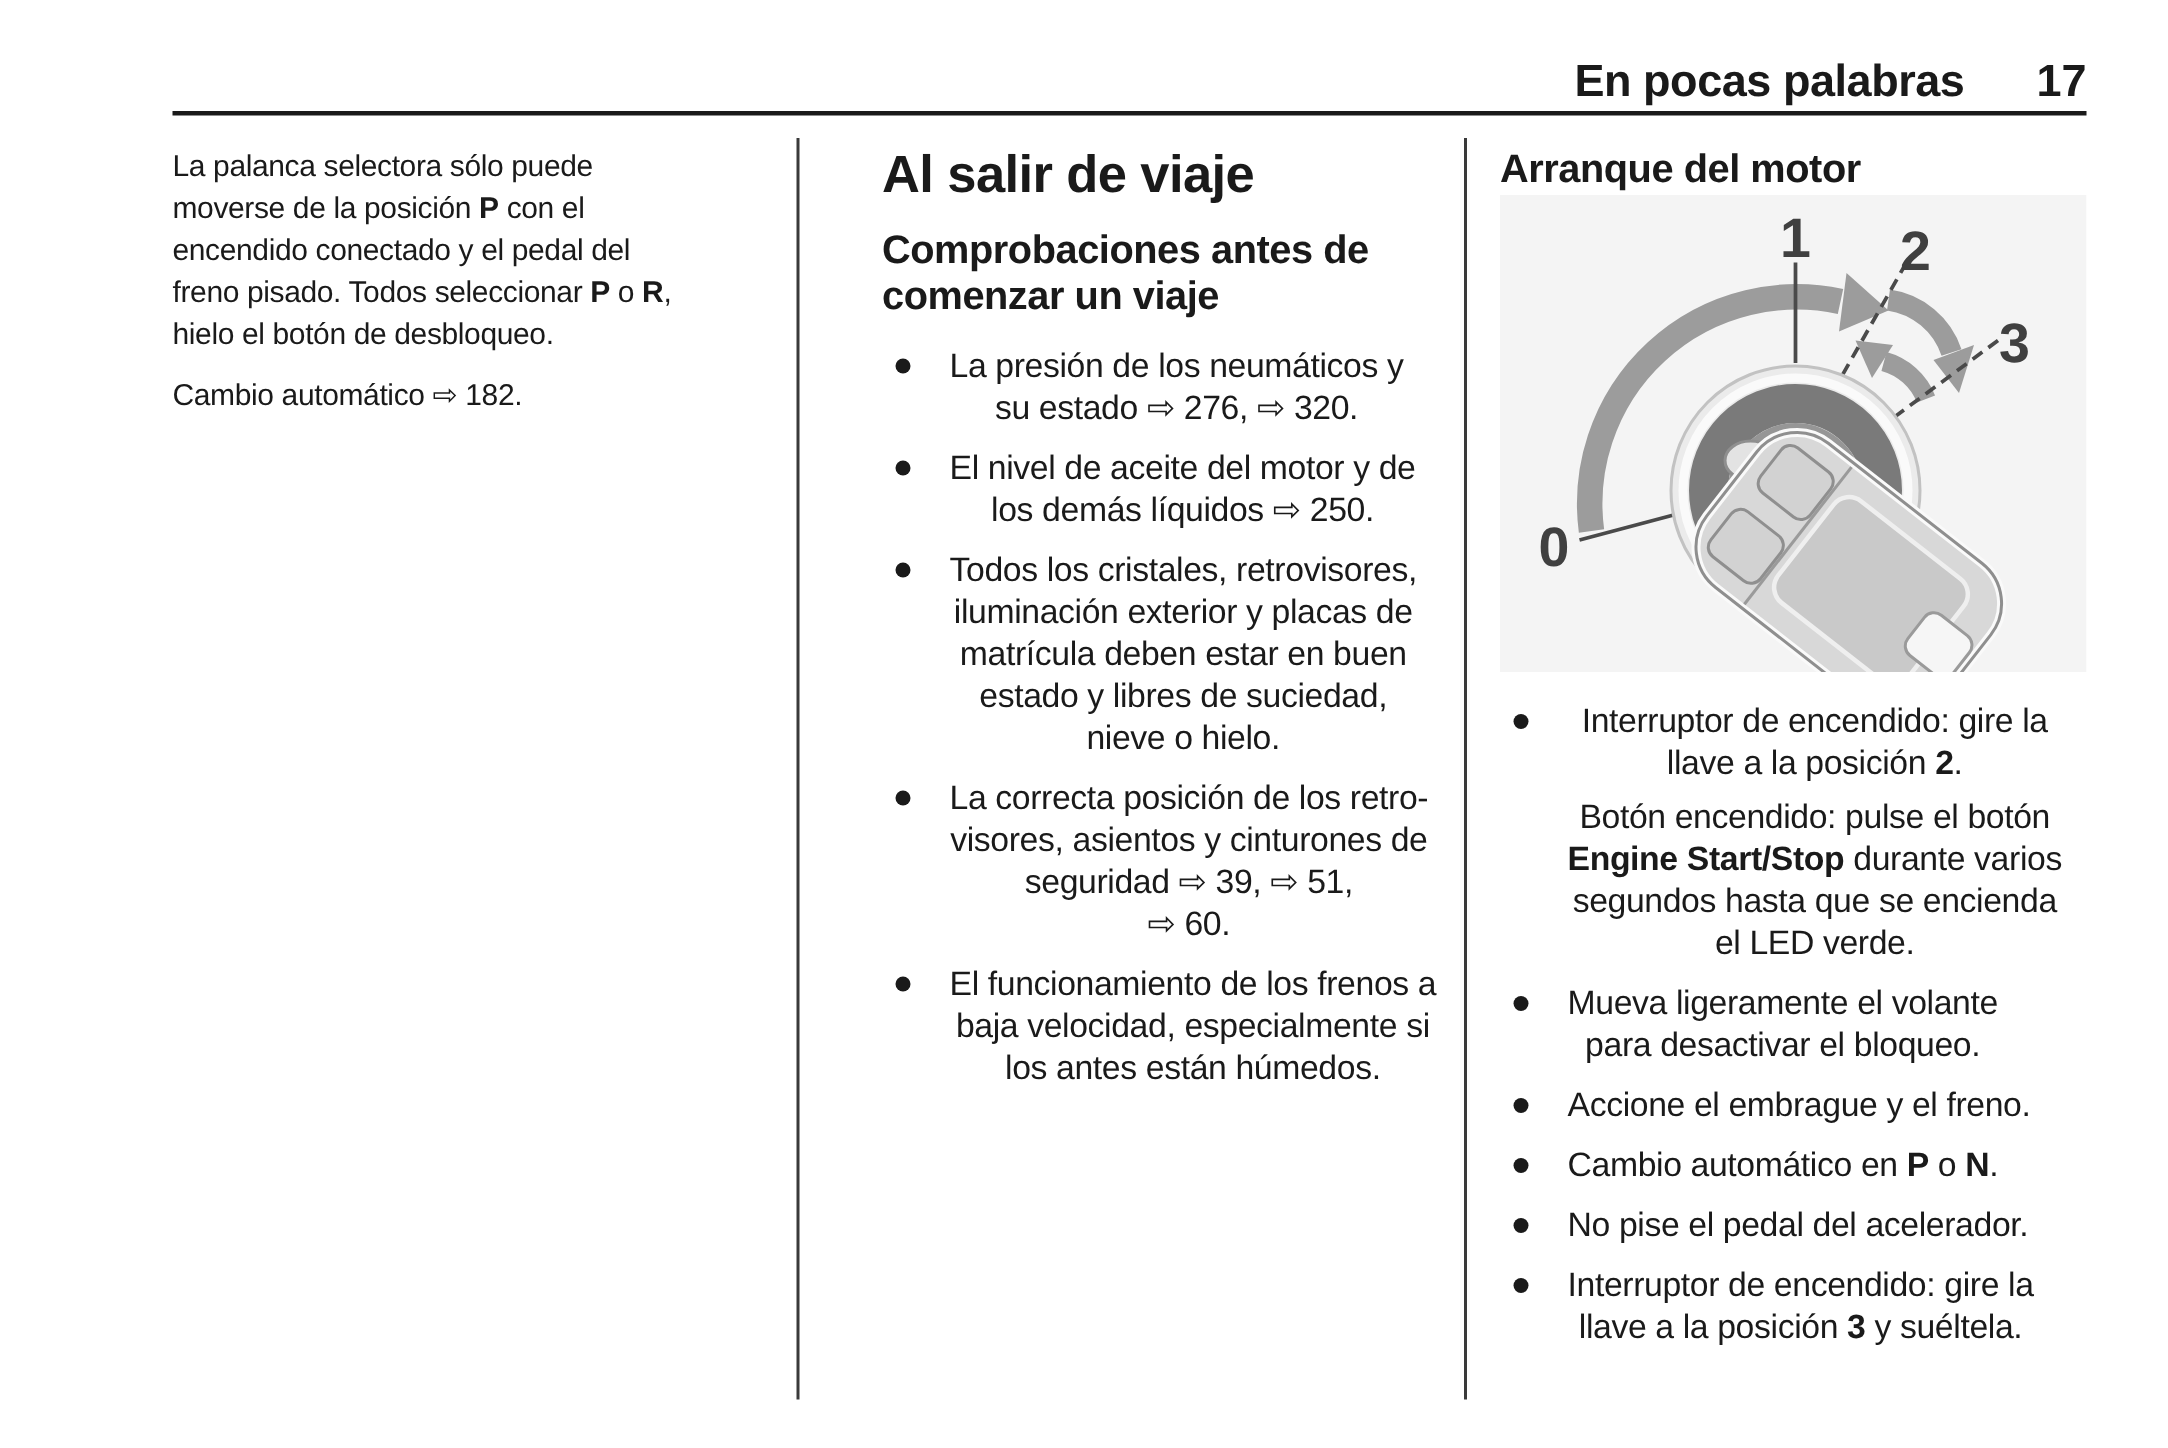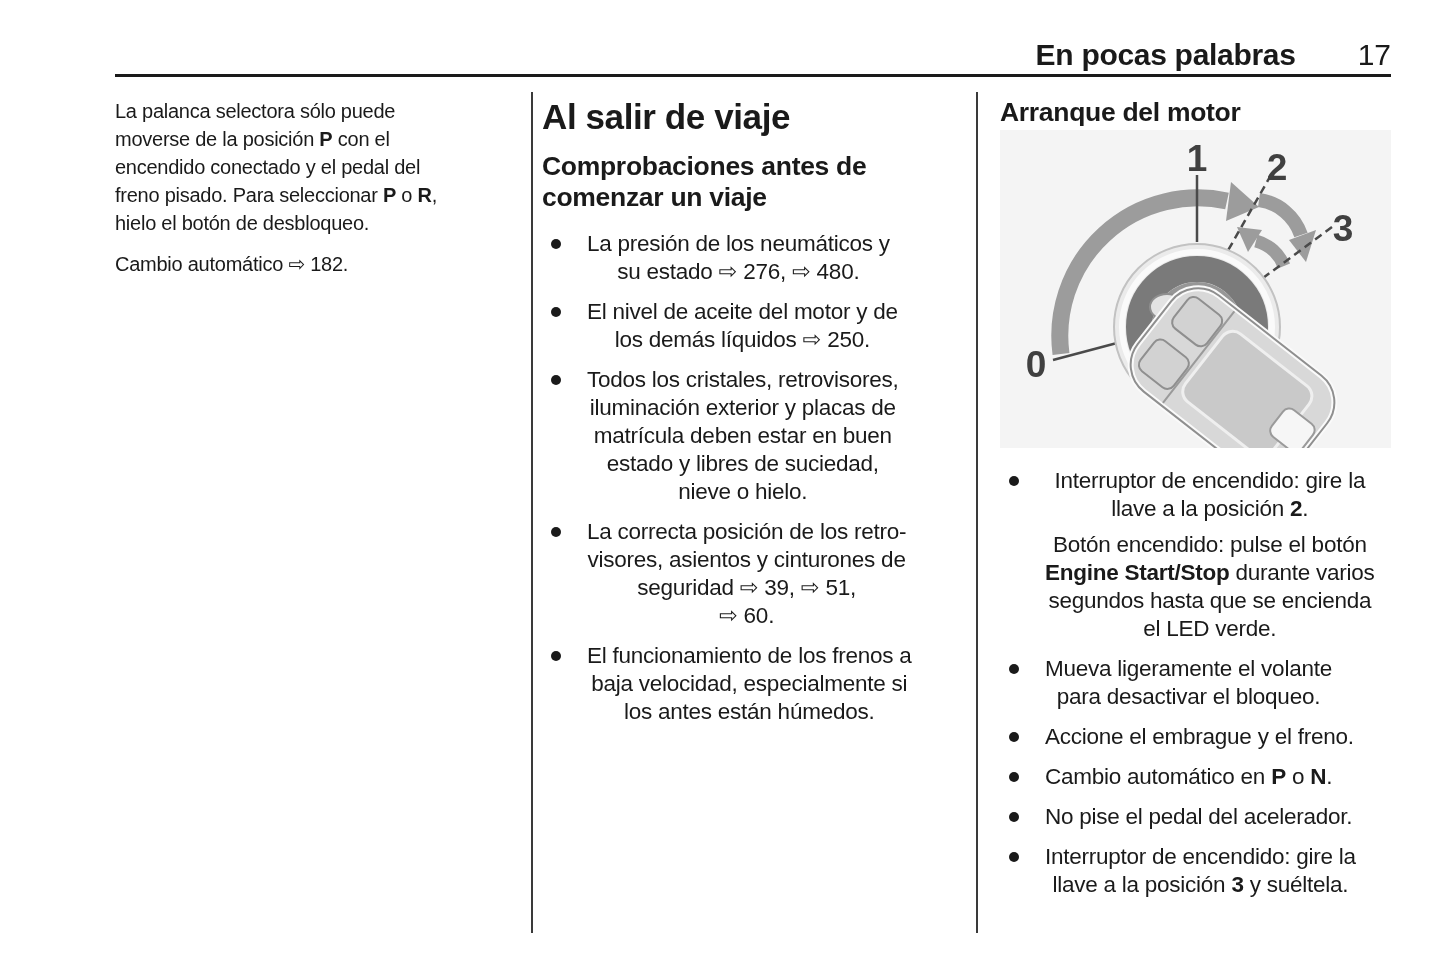--- a/index.html
+++ b/index.html
@@ -6,34 +6,34 @@
   html,body{margin:0;padding:0;}
   body{
     width:1445px;height:965px;background:#ffffff;
     font-family:"Liberation Sans","DejaVu Sans",sans-serif;
     color:#1a1a1a;-webkit-font-smoothing:antialiased;
   }
   .page{position:relative;width:1445px;height:965px;overflow:hidden;}
 
   
   .header{position:absolute;left:115px;top:38px;width:1276px;
-          display:flex;justify-content:flex-end;align-items:baseline;gap:62px;}
+          display:flex;justify-content:flex-end;align-items:baseline;gap:48px;}
   .header-title{font-size:30px;font-weight:bold;letter-spacing:-0.3px;}
-  .header-page{font-size:30px;font-weight:normal;}
+  .header-page{font-size:30px;font-weight:bold;}
   .header-rule{position:absolute;left:115px;top:74px;width:1276px;height:3px;background:#1a1a1a;}
 
   
   .vrule{position:absolute;top:92px;height:841px;width:2px;background:#3a3a3a;}
   .v1{left:531px;}
   .v2{left:976px;}
 
   
   .col{position:absolute;top:97px;}
   .col1{left:115px;width:412px;}
-  .col2{left:542px;width:406px;}
+  .col2{left:588px;width:406px;}
   .col3{left:1000px;width:391px;}
 
   .body-text{font-size:20px;line-height:28px;letter-spacing:-0.25px;margin:0 0 13px 0;white-space:nowrap;}
   .bold{font-weight:bold;}
 
   h1.section-heading{font-size:35px;line-height:40px;font-weight:bold;letter-spacing:-0.4px;margin:0 0 14px 0;white-space:nowrap;}
   h2.sub-heading{font-size:26.5px;line-height:31px;font-weight:bold;letter-spacing:-0.3px;margin:0 0 17px 0;white-space:nowrap;}
   h2.right-heading{margin:0 0 0 0;}
 
   ul.blist{list-style:none;margin:0;padding:0;text-align:center;}
@@ -55,32 +55,32 @@
   <div class="header">
     <span class="header-title">En pocas palabras</span>
     <span class="header-page">17</span>
   </div>
   <div class="header-rule"></div>
 
   <div class="vrule v1"></div>
   <div class="vrule v2"></div>
 
   <div class="col col1">
-    <p class="body-text"><span>La palanca selectora sólo puede</span><br><span>moverse de la posición </span><span class="bold">P</span><span> con el</span><br><span>encendido conectado y el pedal del</span><br><span>freno pisado. Para seleccionar </span><span class="bold">P</span><span> o </span><span class="bold">R</span><span>,</span><br><span>hielo el botón de desbloqueo.</span></p>
+    <p class="body-text"><span>La palanca selectora sólo puede</span><br><span>moverse de la posición </span><span class="bold">P</span><span> con el</span><br><span>encendido conectado y el pedal del</span><br><span>freno pisado. Todos seleccionar </span><span class="bold">P</span><span> o </span><span class="bold">R</span><span>,</span><br><span>hielo el botón de desbloqueo.</span></p>
     <p class="body-text"><span>Cambio automático ⇨ 182.</span></p>
   </div>
 
   <div class="col col2">
     <h1 class="section-heading">Al salir de viaje</h1>
     <h2 class="sub-heading"><span>Comprobaciones antes de</span><br><span>comenzar un viaje</span></h2>
     <ul class="blist">
       <li>
         <span class="dot"></span>
         <div class="btxt">
-            <p><span>La presión de los neumáticos y</span><br><span>su estado ⇨ 276, ⇨ 480.</span></p>
+            <p><span>La presión de los neumáticos y</span><br><span>su estado ⇨ 276, ⇨ 320.</span></p>
           </div>
       </li>
       <li>
         <span class="dot"></span>
         <div class="btxt">
             <p><span>El nivel de aceite del motor y de</span><br><span>los demás líquidos ⇨ 250.</span></p>
           </div>
       </li>
       <li>
         <span class="dot"></span>

